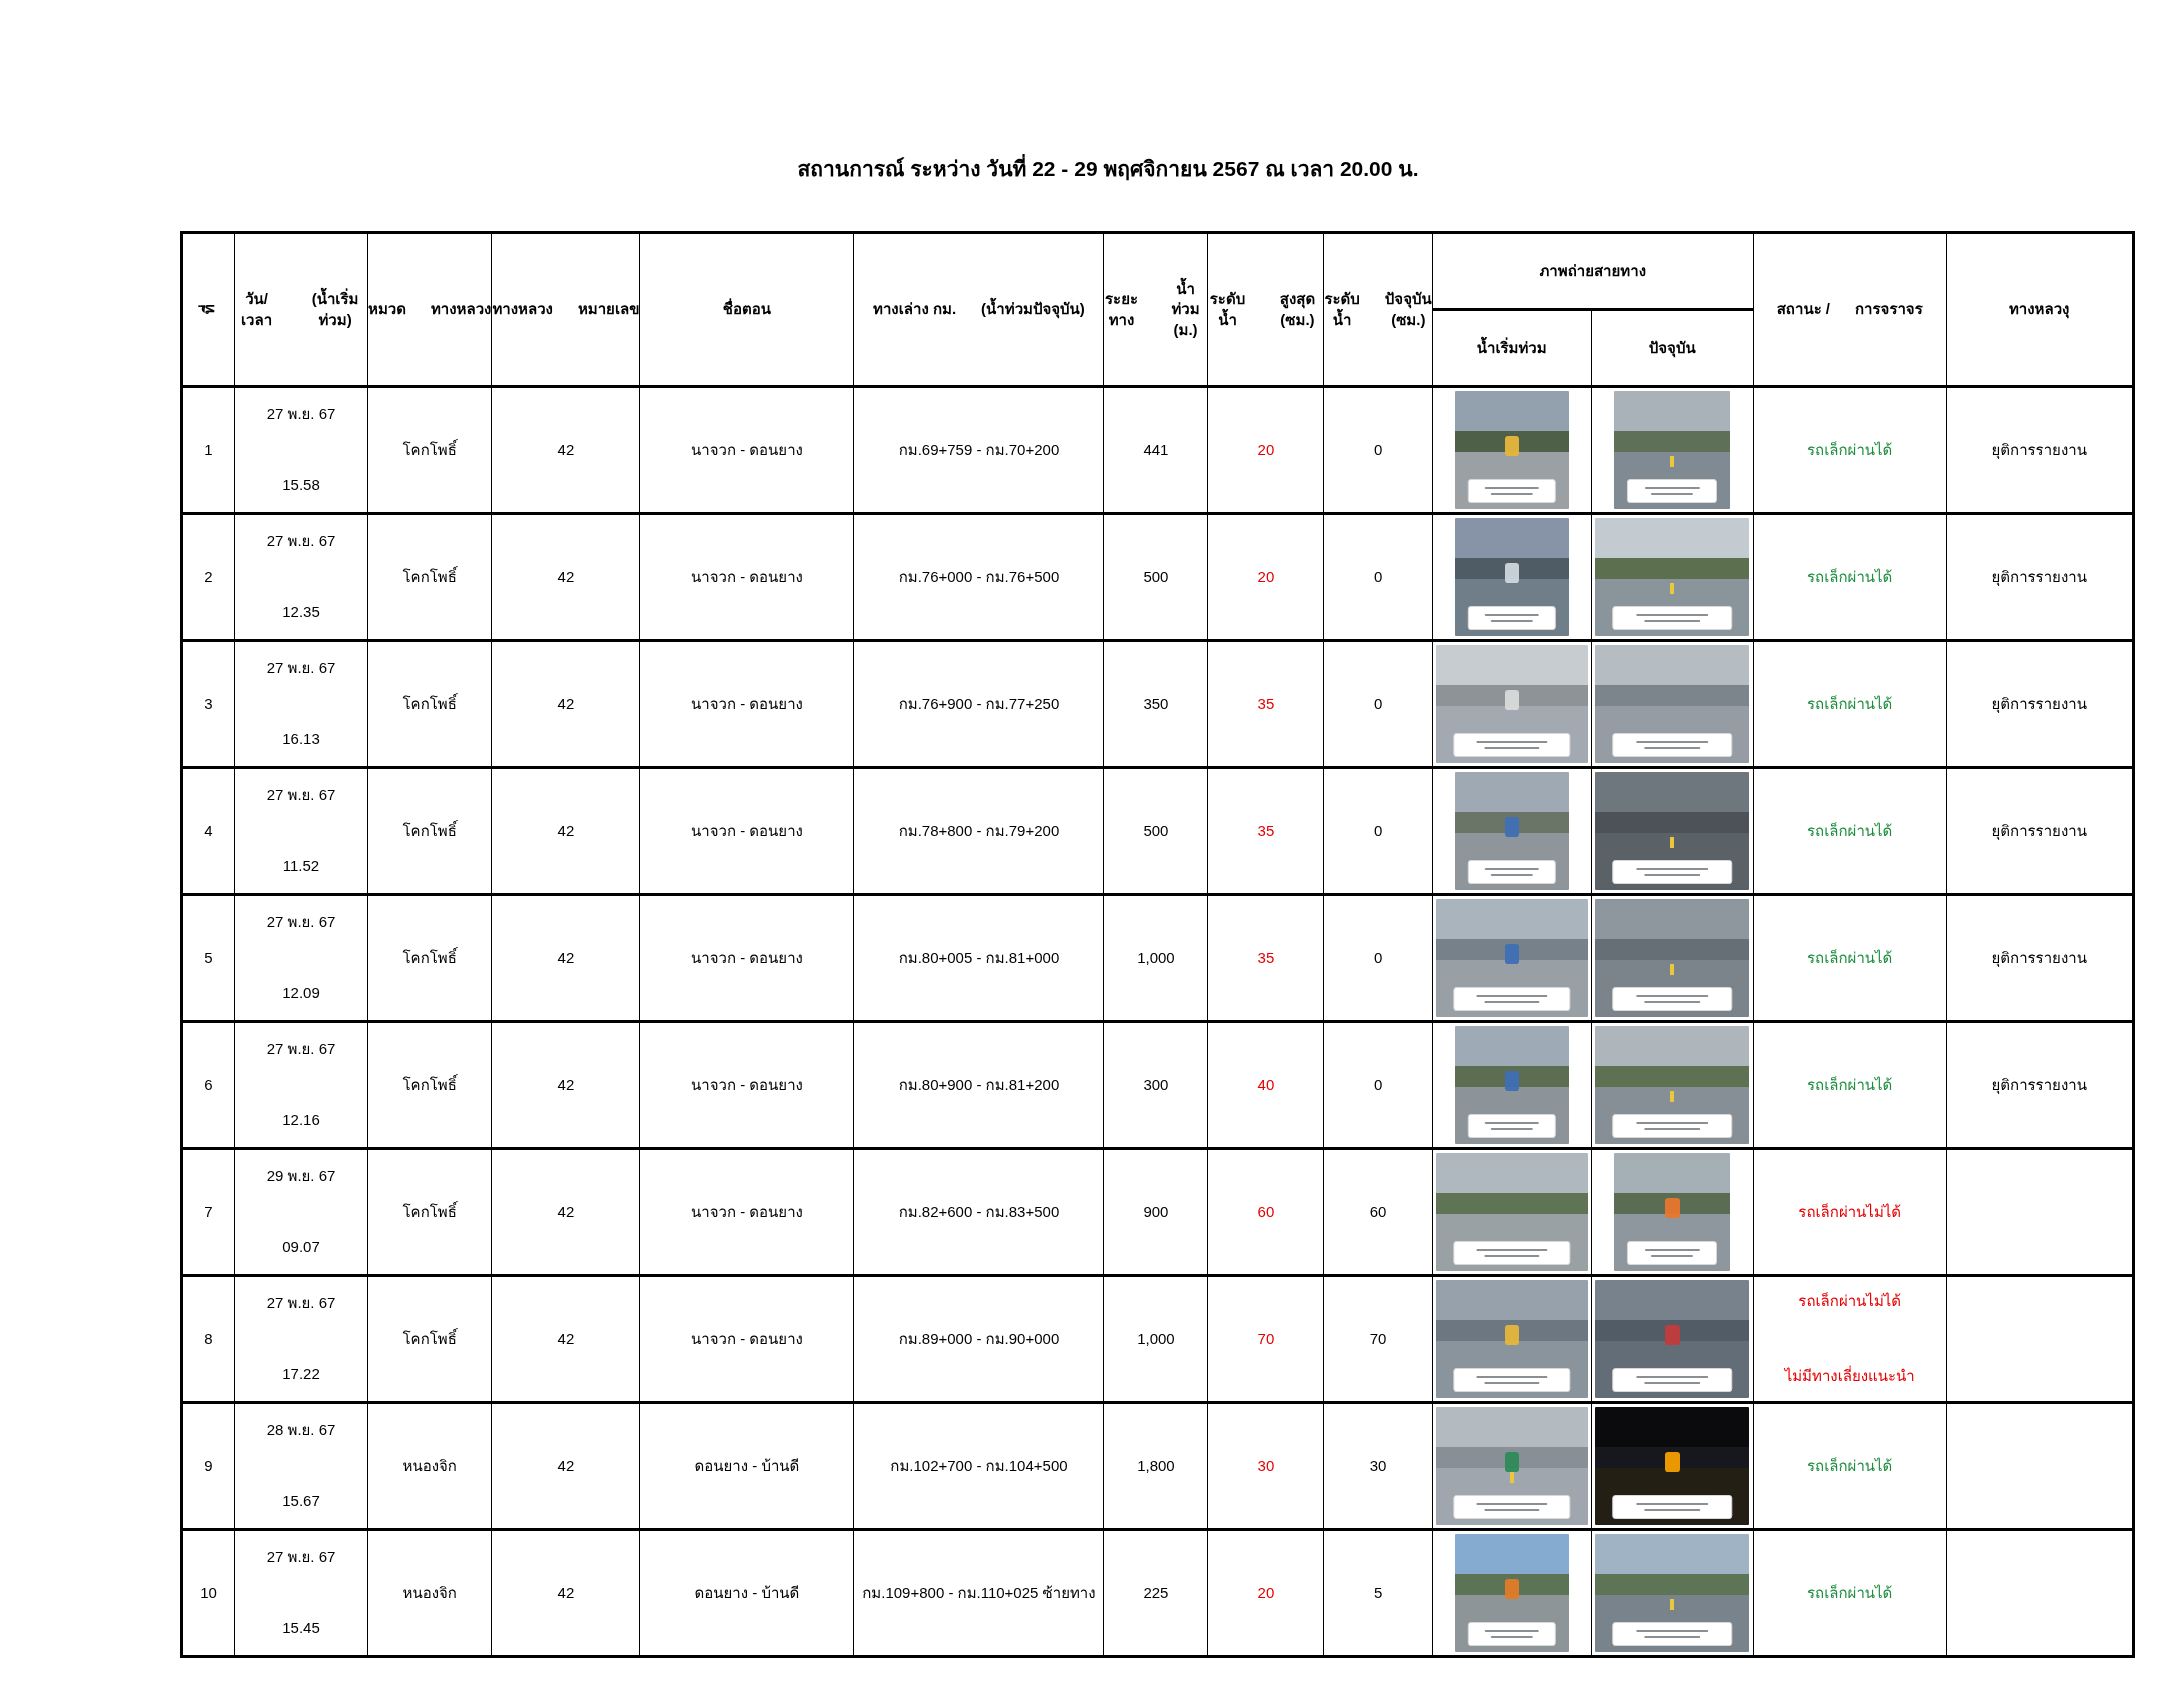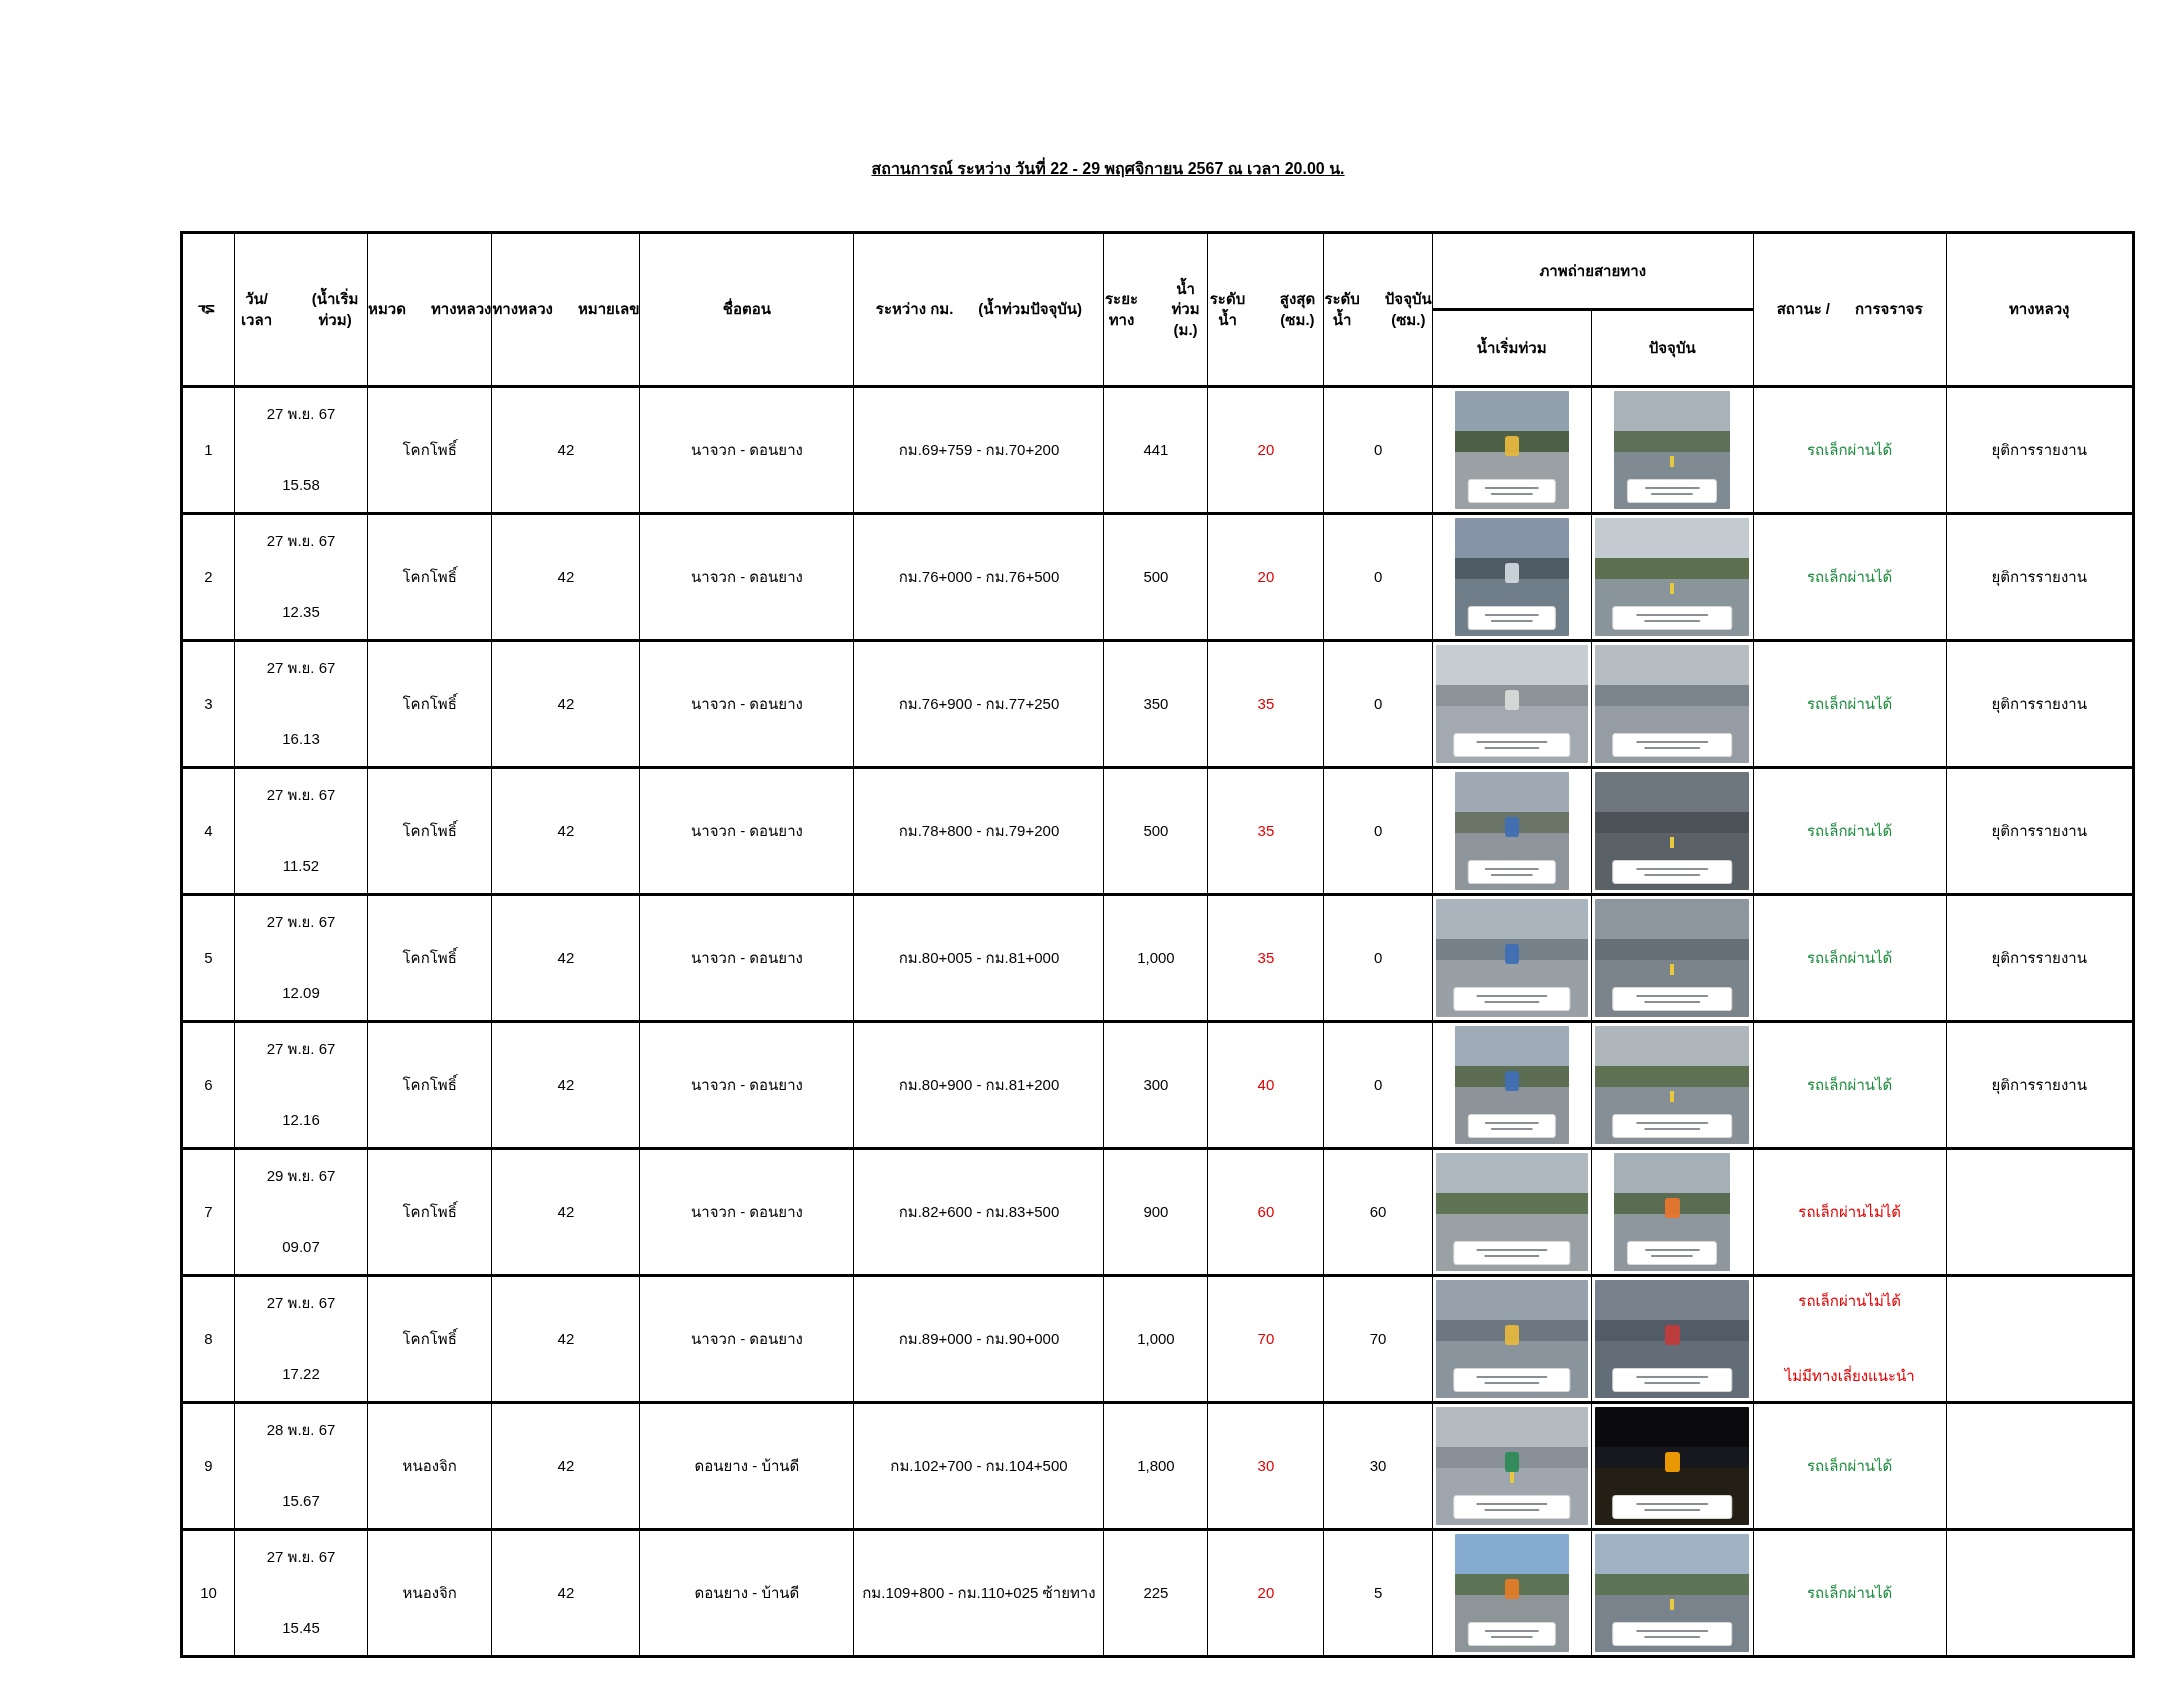--- a/index.html
+++ b/index.html
@@ -6,21 +6,21 @@
   .page{
     position:relative;width:2183px;height:1687px;background:#ffffff;
     font-family:"Liberation Sans",sans-serif;color:#000;overflow:hidden;
   }
   .doc-title{
     position:absolute;left:182px;width:1852px;top:115px;
     text-align:center;font-size:18.6px;font-weight:bold;line-height:23px;
   }
   .doc-subtitle{
     position:absolute;left:182px;width:1852px;top:159px;
-    text-align:center;font-size:16px;font-weight:bold;line-height:20.6px;text-decoration:underline;
+    text-align:center;font-size:21px;font-weight:bold;line-height:20.6px;
   }
   .tbl-wrap{position:absolute;left:180px;top:231px;}
   table.report{
     border-collapse:collapse;table-layout:fixed;background:#fff;
     border:3.6px solid #000;
   }
   table.report th,table.report td{
     border-left:1.5px solid #000;border-right:1.5px solid #000;
     border-top:3.6px solid #000;border-bottom:3.6px solid #000;
     padding:0;text-align:center;vertical-align:middle;overflow:hidden;
@@ -104,21 +104,21 @@
             <div class="hdr-two">
               <span>ทางหลวง</span>
               <span>หมายเลข</span>
             </div>
           </th>
           <th rowspan="2">
             <span>ชื่อตอน</span>
           </th>
           <th rowspan="2">
             <div class="hdr-two">
-              <span>ระหว่าง กม.</span>
+              <span>ทางเล่าง กม.</span>
               <span>(น้ำท่วมปัจจุบัน)</span>
             </div>
           </th>
           <th rowspan="2">
             <div class="hdr-two">
               <span>ระยะทาง</span>
               <span>น้ำท่วม (ม.)</span>
             </div>
           </th>
           <th rowspan="2">

